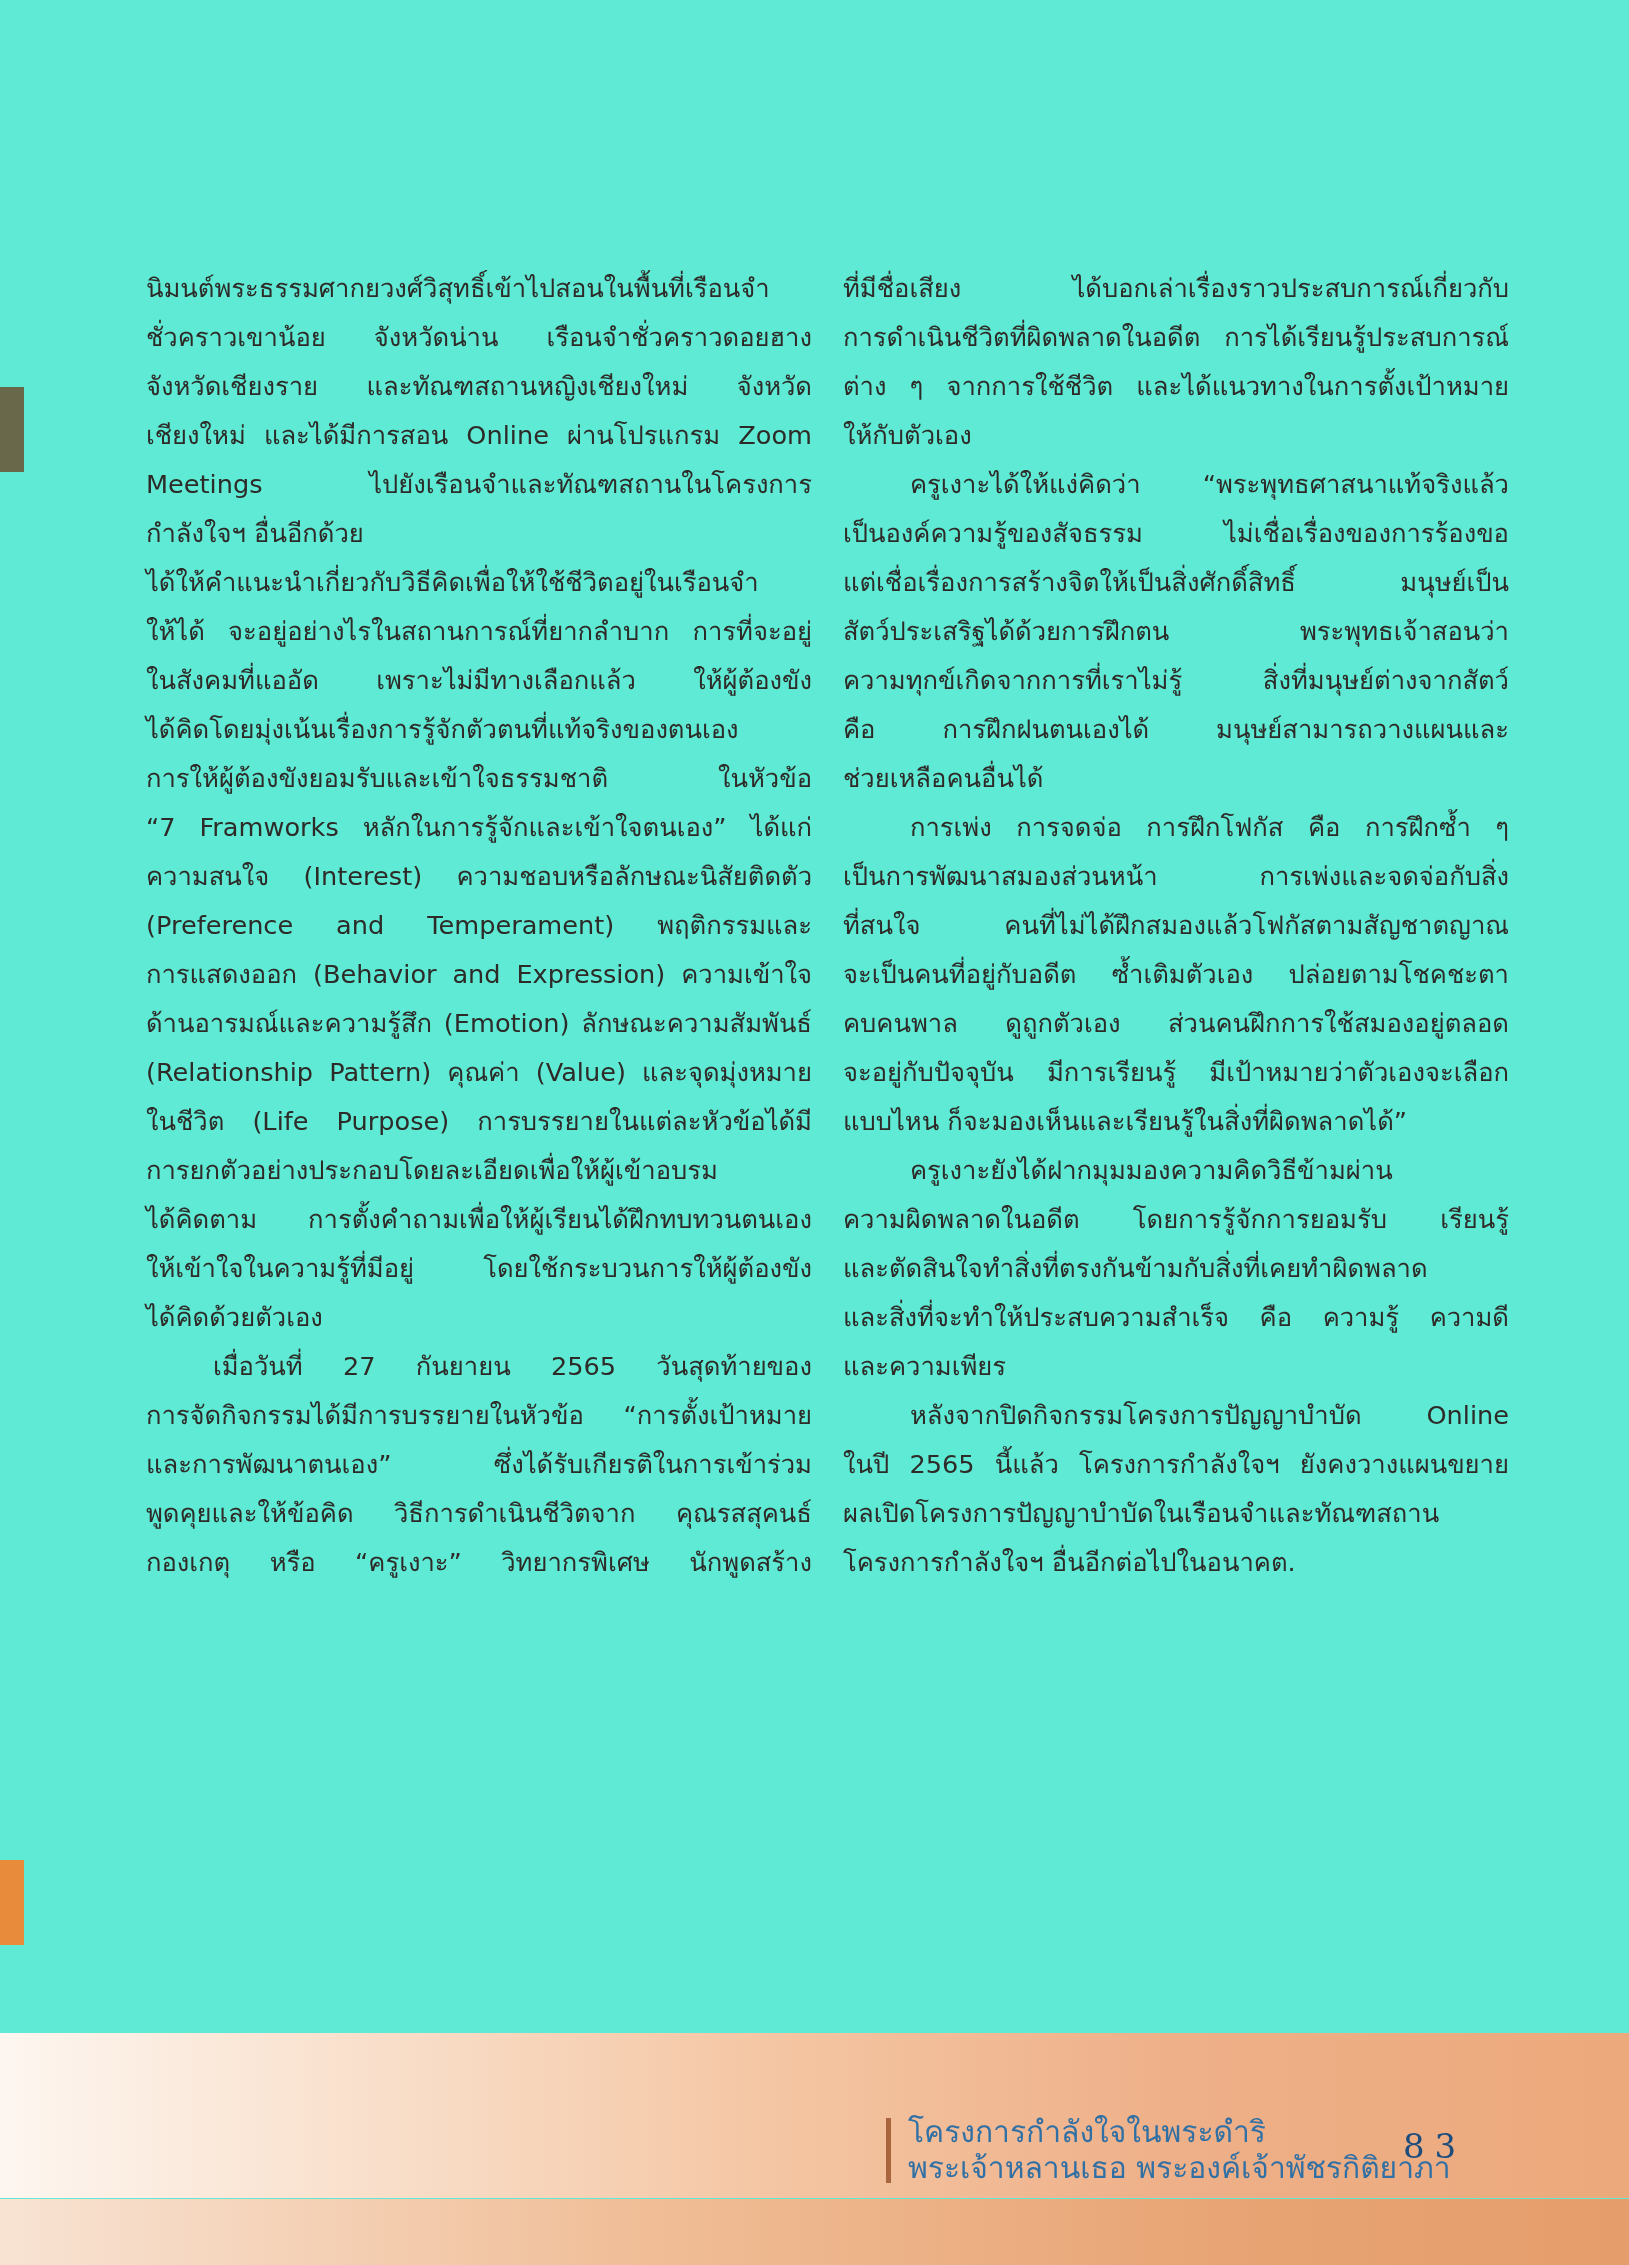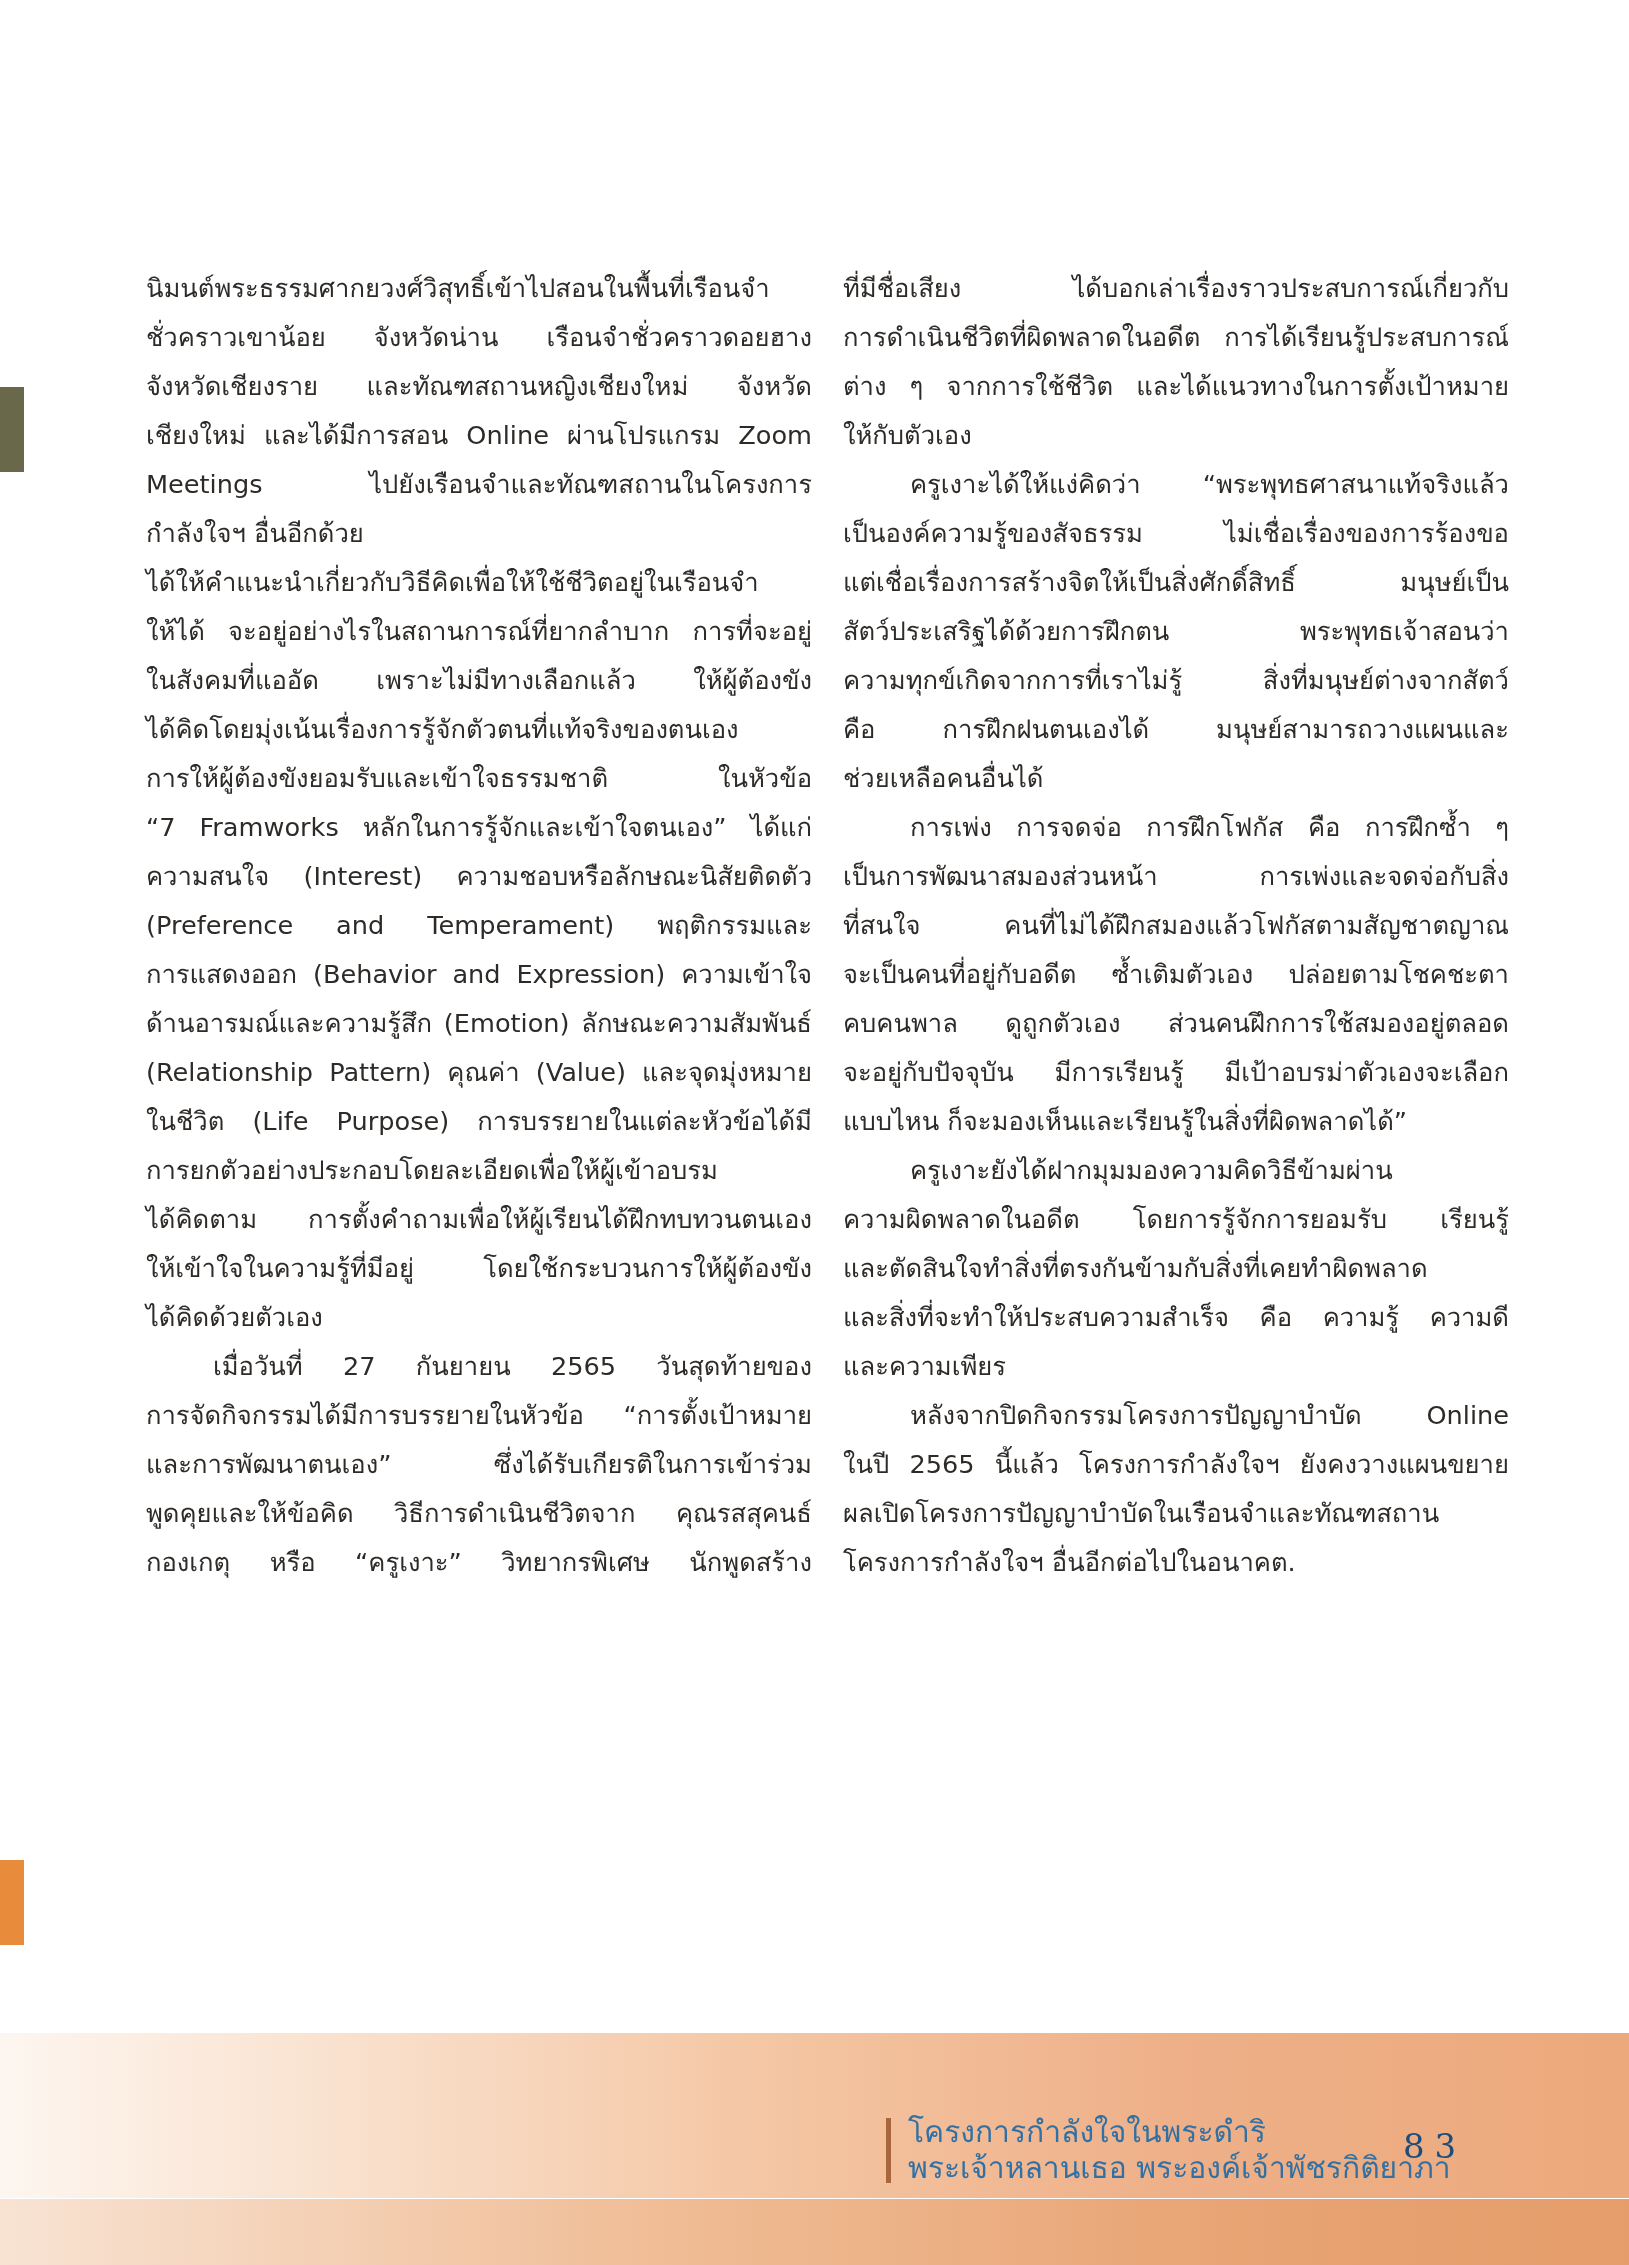--- a/index.html
+++ b/index.html
@@ -1,20 +1,20 @@
 <!DOCTYPE html>
 <html><head>
 <meta charset="utf-8">
 <style>
   html, body { margin: 0; padding: 0; background: #e9e9e9; }
   .page {
     position: relative;
     width: 1629px;
     height: 2266px;
-    background: #ffffff;
+    background: #5eead4;
     overflow: hidden;
     font-family: "DejaVu Sans", "Liberation Sans", sans-serif;
   }
   
   .tab { position: absolute; left: 0; width: 23.6px; height: 85px; }
   .tab-olive  { top: 387px;  background: #6a684a; }
   .tab-orange { top: 1860px; background: #e88c3c; }
 
   
   .col {
@@ -122,21 +122,21 @@
         <div class="pline">ความทุกข์เกิดจากการที่เราไม่รู้ สิ่งที่มนุษย์ต่างจากสัตว์</div>
         <div class="pline">คือ การฝึกฝนตนเองได้ มนุษย์สามารถวางแผนและ</div>
         <div class="pline plast">ช่วยเหลือคนอื่นได้</div>
       </div>
       <div class="para">
         <div class="pline pfirst">การเพ่ง การจดจ่อ การฝึกโฟกัส คือ การฝึกซ้ำ ๆ</div>
         <div class="pline">เป็นการพัฒนาสมองส่วนหน้า การเพ่งและจดจ่อกับสิ่ง</div>
         <div class="pline">ที่สนใจ คนที่ไม่ได้ฝึกสมองแล้วโฟกัสตามสัญชาตญาณ</div>
         <div class="pline">จะเป็นคนที่อยู่กับอดีต ซ้ำเติมตัวเอง ปล่อยตามโชคชะตา</div>
         <div class="pline">คบคนพาล ดูถูกตัวเอง ส่วนคนฝึกการใช้สมองอยู่ตลอด</div>
-        <div class="pline">จะอยู่กับปัจจุบัน มีการเรียนรู้ มีเป้าอบรม่าตัวเองจะเลือก</div>
+        <div class="pline">จะอยู่กับปัจจุบัน มีการเรียนรู้ มีเป้าหมายว่าตัวเองจะเลือก</div>
         <div class="pline plast">แบบไหน ก็จะมองเห็นและเรียนรู้ในสิ่งที่ผิดพลาดได้”</div>
       </div>
       <div class="para">
         <div class="pline pfirst">ครูเงาะยังได้ฝากมุมมองความคิดวิธีข้ามผ่าน</div>
         <div class="pline">ความผิดพลาดในอดีต โดยการรู้จักการยอมรับ เรียนรู้</div>
         <div class="pline">และตัดสินใจทำสิ่งที่ตรงกันข้ามกับสิ่งที่เคยทำผิดพลาด</div>
         <div class="pline">และสิ่งที่จะทำให้ประสบความสำเร็จ คือ ความรู้ ความดี</div>
         <div class="pline plast">และความเพียร</div>
       </div>
       <div class="para">

